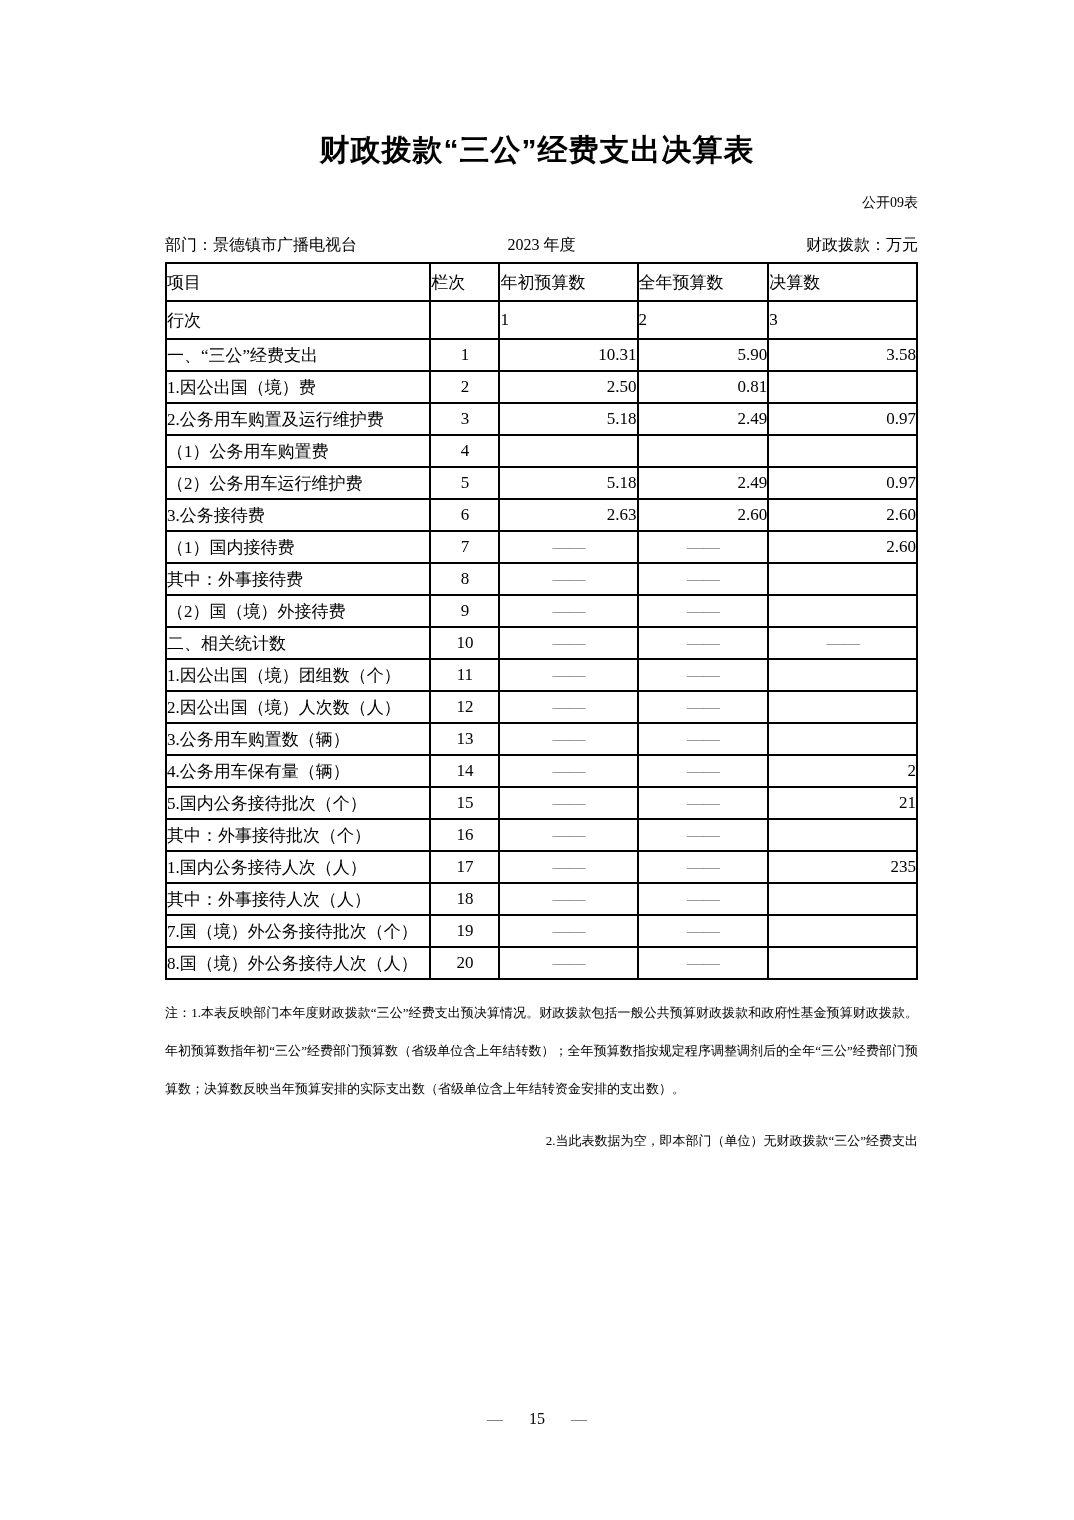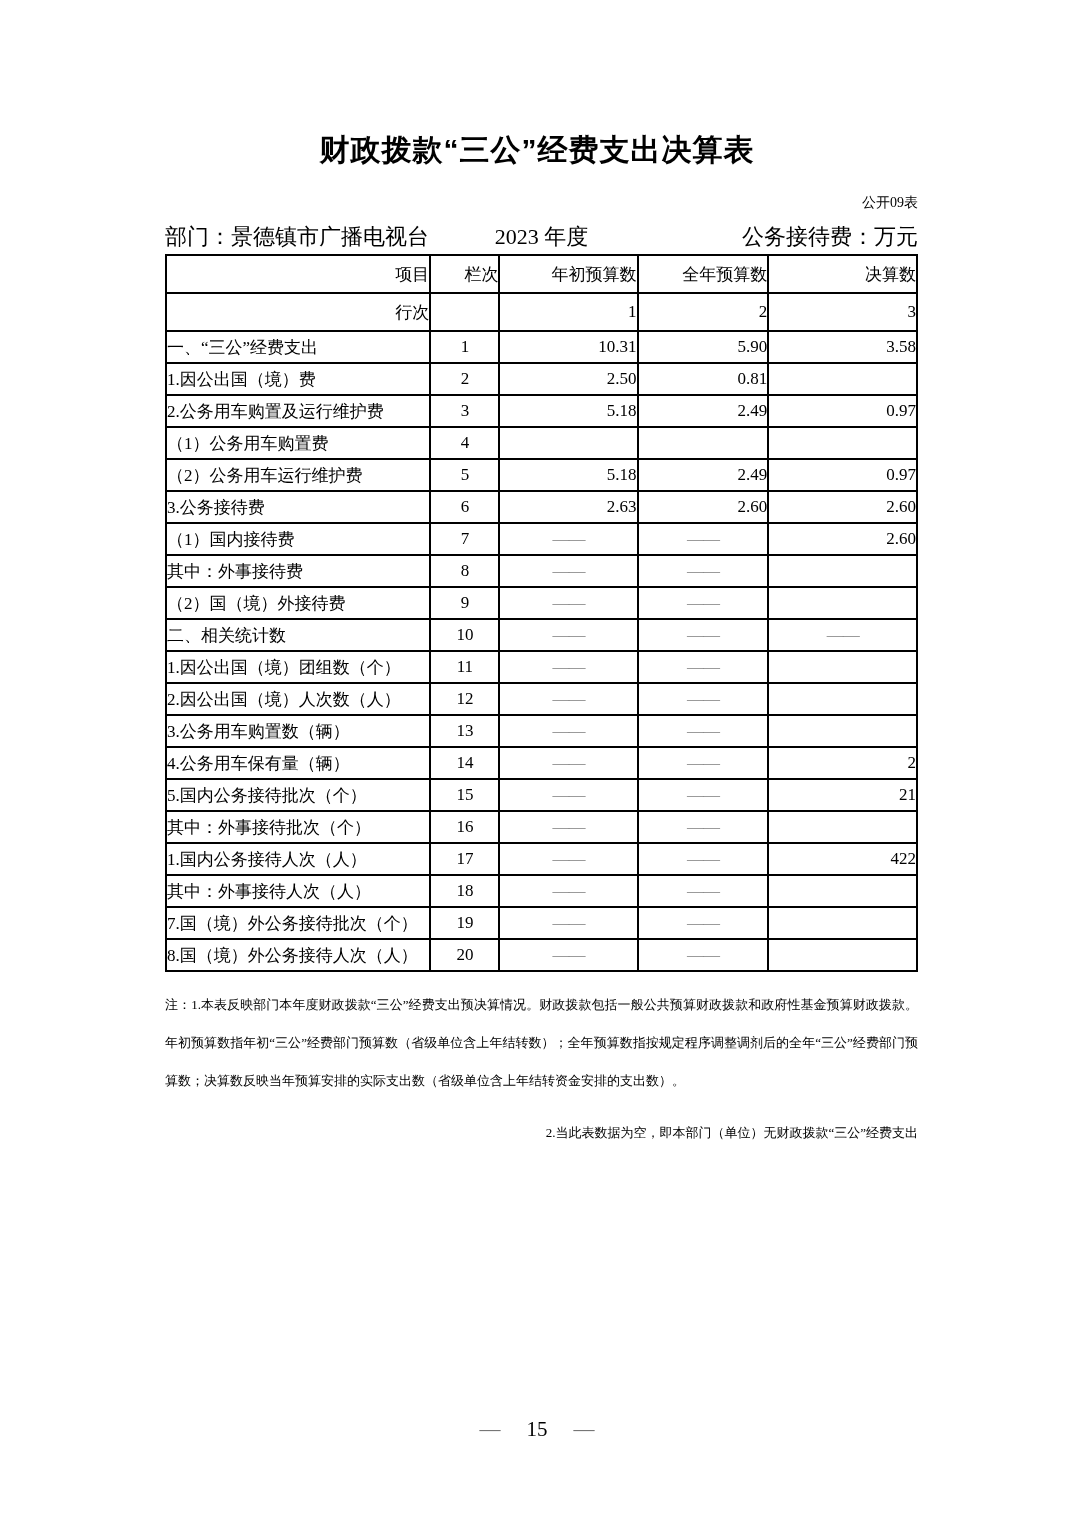--- a/index.html
+++ b/index.html
@@ -18,43 +18,43 @@
     font-family:"Liberation Sans","DejaVu Sans",sans-serif;
     font-weight:700;font-size:30px;line-height:36px;
     letter-spacing:1px;
   }
   .form-label{
     margin-top:24px;
     text-align:right;
     font-size:14px;line-height:22px;
   }
   .meta-row{
-    margin-top:11px;
+    margin-top:19px;
     display:grid;grid-template-columns:1fr auto 1fr;
     align-items:center;
-    font-size:22px;line-height:24px;
+    font-size:16px;line-height:24px;
   }
   .meta-left{text-align:left;}
   .meta-center{text-align:center;}
   .meta-right{text-align:right;}
   table.main{
     margin-top:5px;
     width:100%;
     border-collapse:collapse;
     table-layout:fixed;
   }
   table.main th, table.main td{
     border:2px solid #000;
     font-size:17px;
     font-weight:normal;
     padding:0;
     overflow:hidden;
     white-space:nowrap;
   }
-  table.main tr.head th{height:36px;text-align:right;}
+  table.main tr.head th{height:36px;text-align:left;}
   table.main td{height:30px;}
   col.c1{width:35.2%;}
   col.c2{width:9.2%;}
   col.c3{width:18.4%;}
   col.c4{width:17.4%;}
   col.c5{width:19.8%;}
   td.c-item{text-align:left;}
   td.c-center{text-align:center;}
   td.c-num{text-align:right;padding-right:10px;}
   td.dash{text-align:center;padding-right:0;color:#8a8a8a;letter-spacing:-1px;}
@@ -65,40 +65,40 @@
   .notes{
     margin-top:14px;
     font-size:13px;
     line-height:38px;
     text-align:justify;
   }
   .note-1{margin:0;}
   .note-2{margin:14px 0 0 0;text-indent:26px;text-align:right;}
   .page-footer{
     position:absolute;
-    left:0;right:0;bottom:78px;
+    left:0;right:0;bottom:92px;
     text-align:center;
-    font-size:21px;
+    font-size:16px;
   }
   .page-footer .dash{color:#6e6e6e;letter-spacing:0;}
   .page-footer .num{color:#000;margin:0 26px;}
 </style>
 </head>
 <body>
 
 <div class="page">
   <h1 class="doc-title">财政拨款“三公”经费支出决算表</h1>
 
   <div class="content">
     <div class="form-label">公开09表</div>
 
     <div class="meta-row">
       <span class="meta-left">部门：景德镇市广播电视台</span>
       <span class="meta-center">2023 年度</span>
-      <span class="meta-right">公务接待费：万元</span>
+      <span class="meta-right">财政拨款：万元</span>
     </div>
 
     <table class="main">
       <colgroup>
         <col class="c1">
           <col class="c2">
           <col class="c3">
           <col class="c4">
           <col class="c5">
       </colgroup>
@@ -229,21 +229,21 @@
             <td class="c-center">16</td>
             <td class="dash">——</td>
             <td class="dash">——</td>
             <td class="c-num"></td>
           </tr>
           <tr>
             <td class="c-item indent-1">1.国内公务接待人次（人）</td>
             <td class="c-center">17</td>
             <td class="dash">——</td>
             <td class="dash">——</td>
-            <td class="c-num">422</td>
+            <td class="c-num">235</td>
           </tr>
           <tr>
             <td class="c-item indent-2">其中：外事接待人次（人）</td>
             <td class="c-center">18</td>
             <td class="dash">——</td>
             <td class="dash">——</td>
             <td class="c-num"></td>
           </tr>
           <tr>
             <td class="c-item indent-1">7.国（境）外公务接待批次（个）</td>

